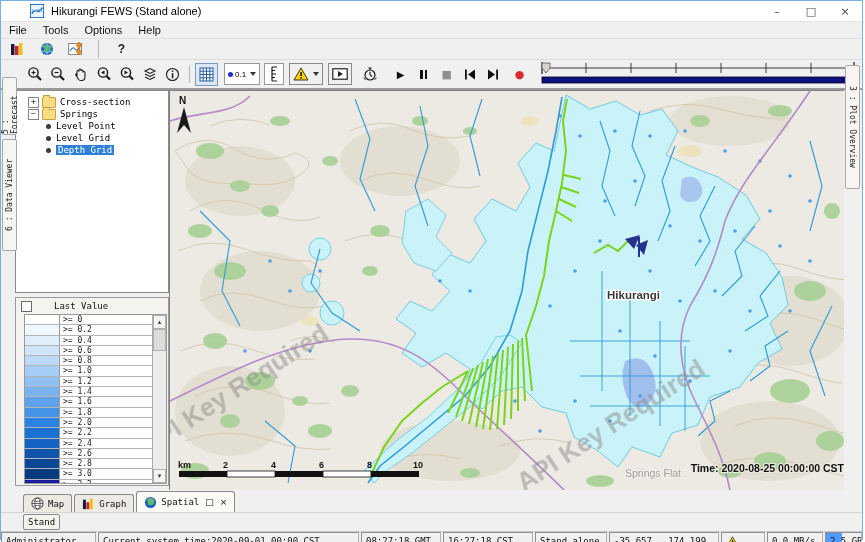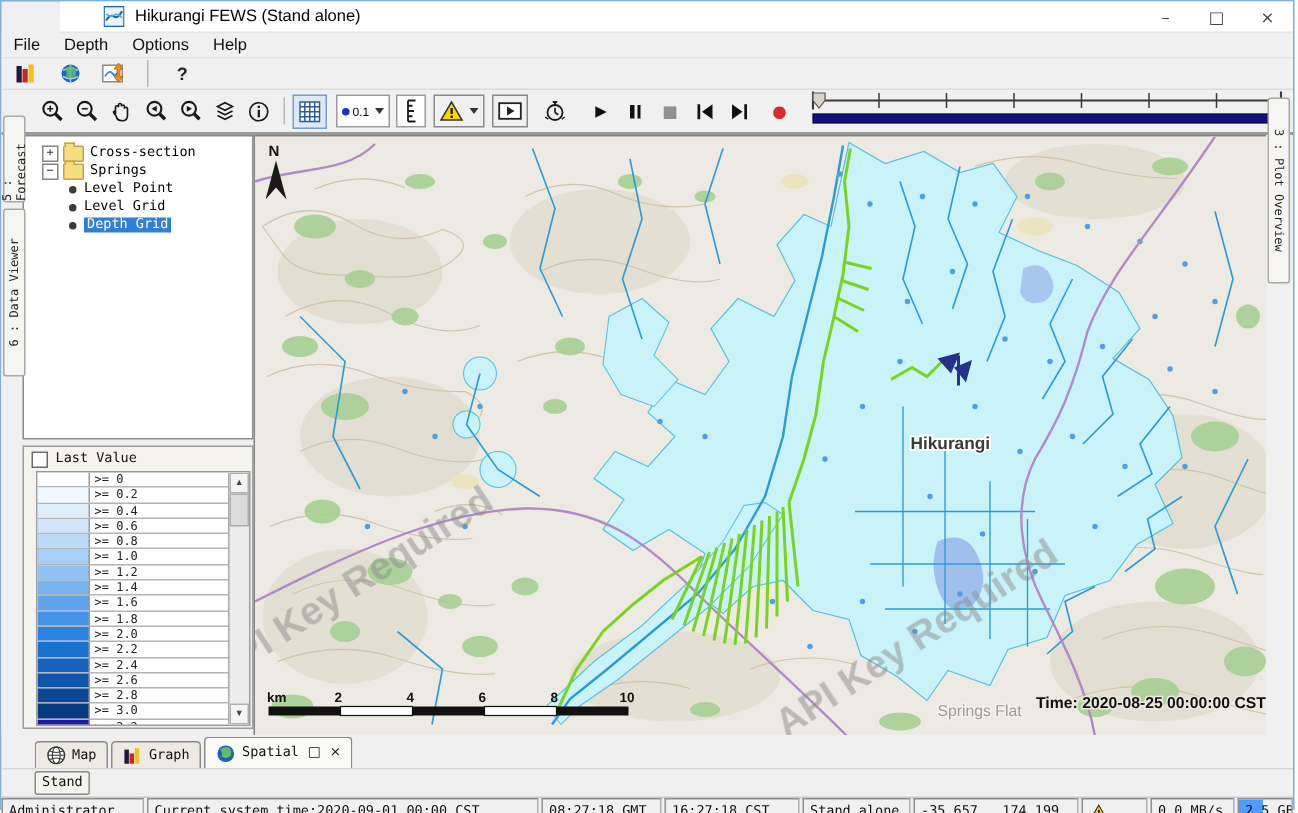--- a/index.html
+++ b/index.html
@@ -1,20 +1,20 @@
 <!DOCTYPE html>
 <html><head>
 <meta charset="utf-8">
 <style>
   html,body{margin:0;padding:0;}
   body{width:865px;height:542px;font-family:"Liberation Sans",sans-serif;background:#fff;overflow:hidden;}
   .window{position:relative;width:863px;height:540px;border:1px solid #7ab0e0;background:#f0f0f0;box-sizing:border-box;}
 
   
-  .titlebar{height:20px;background:#ffffff;display:flex;align-items:center;border-bottom:1px solid #e5e5e5;margin-left:39px;}
+  .titlebar{height:20px;background:#ffffff;display:flex;align-items:center;border-bottom:1px solid #e5e5e5;}
   .app-icon{width:14px;height:14px;margin-left:29px;margin-right:7px;flex:0 0 auto;}
   .title-text{font-size:11px;color:#000;}
   .win-controls{margin-left:auto;display:flex;height:100%;}
   .win-btn{width:34px;height:100%;display:flex;align-items:center;justify-content:center;font-size:11px;color:#444;font-family:"DejaVu Sans",sans-serif;}
 
   
   .menubar{height:16px;background:#f0f0f0;display:flex;align-items:center;font-size:11px;color:#111;border-bottom:1px solid #e0e0e0;}
   .menu-item{padding:0 8px;}
   .menu-item:first-child{padding-left:8px;}
 
@@ -45,21 +45,21 @@
   .tree-box{height:203px;background:#fff;border:1px solid #8a8a8a;margin:0;overflow:hidden;font-family:"DejaVu Sans Mono",monospace;font-size:9px;color:#000;padding-top:5px;box-sizing:border-box;}
   .tree-row{display:flex;align-items:center;height:12px;padding-left:12px;white-space:nowrap;}
   .tree-row.child{padding-left:30px;}
   .expander{width:9px;height:9px;border:1px solid #848484;background:#fff;font-size:8px;line-height:7px;text-align:center;margin-right:3px;flex:0 0 auto;color:#333;}
   .folder{width:12px;height:9px;background:#f7dc81;border:1px solid #c8a23c;border-radius:1px;position:relative;margin-right:4px;flex:0 0 auto;}
   .folder:before{content:"";position:absolute;top:-3px;left:0;width:5px;height:2px;background:#f7dc81;border:1px solid #c8a23c;border-bottom:none;}
   .bullet{width:5px;height:5px;border-radius:50%;background:#3a3a3a;margin-right:5px;flex:0 0 auto;}
   .tree-label.selected{background:#2f7fd6;color:#fff;padding:0 2px;}
 
   .legend-box{margin-top:4px;height:189px;border:1px solid #9a9a9a;background:#f4f3ef;box-sizing:border-box;display:flex;flex-direction:column;}
-  .legend-head{height:16px;display:flex;align-items:center;padding-left:5px;gap:5px;font-family:"DejaVu Sans Mono",monospace;font-size:9px;color:#111;}
+  .legend-head{height:16px;display:flex;align-items:center;padding-left:5px;gap:22px;font-family:"DejaVu Sans Mono",monospace;font-size:9px;color:#111;}
   .checkbox{width:9px;height:9px;border:1px solid #6a6a6a;background:#fff;flex:0 0 auto;}
   .legend-table{flex:1;margin:0 1px 1px 8px;border:1px solid #9a9a9a;background:#fff;display:flex;overflow:hidden;}
   .legend-rows{flex:1;overflow:hidden;}
   .lg-row{display:flex;height:10.3px;border-bottom:1px solid #b4b4b4;box-sizing:border-box;}
   .lg-sw{width:34px;border-right:1px solid #9a9a9a;flex:0 0 auto;}
   .lg-lb{flex:1;font-family:"DejaVu Sans Mono",monospace;font-size:8px;color:#222;padding-left:3px;line-height:10px;white-space:nowrap;}
   .legend-scroll{width:13px;background:#ececec;border-left:1px solid #aaa;display:flex;flex-direction:column;flex:0 0 auto;}
   .scr-btn{height:12px;display:flex;align-items:center;justify-content:center;font-size:6px;color:#444;border:1px solid #b0b0b0;background:#f4f4f4;}
   .scr-track{flex:1;position:relative;}
   .scr-thumb{position:absolute;top:0;left:0;right:0;height:20px;background:#dcdcdc;border:1px solid #b0b0b0;}
@@ -99,21 +99,21 @@
     <span class="title-text">Hikurangi FEWS  (Stand alone)</span>
     <div class="win-controls">
       <div class="win-btn">–</div>
       <div class="win-btn">□</div>
       <div class="win-btn">×</div>
     </div>
   </div>
 
   <div class="menubar">
     <span class="menu-item">File</span>
-    <span class="menu-item">Depth</span>
+    <span class="menu-item">Tools</span>
     <span class="menu-item">Options</span>
     <span class="menu-item">Help</span>
   </div>
 
   <div class="toolbar1">
     <div class="tb-btn">
       <svg width="15" height="14" viewBox="0 0 15 14">
         <rect x="1" y="2" width="3.5" height="11" fill="#1a1a40"></rect>
         <rect x="5" y="4" width="3.5" height="9" fill="#c62828"></rect>
         <rect x="9" y="1" width="3.5" height="12" fill="#f3c021"></rect>

